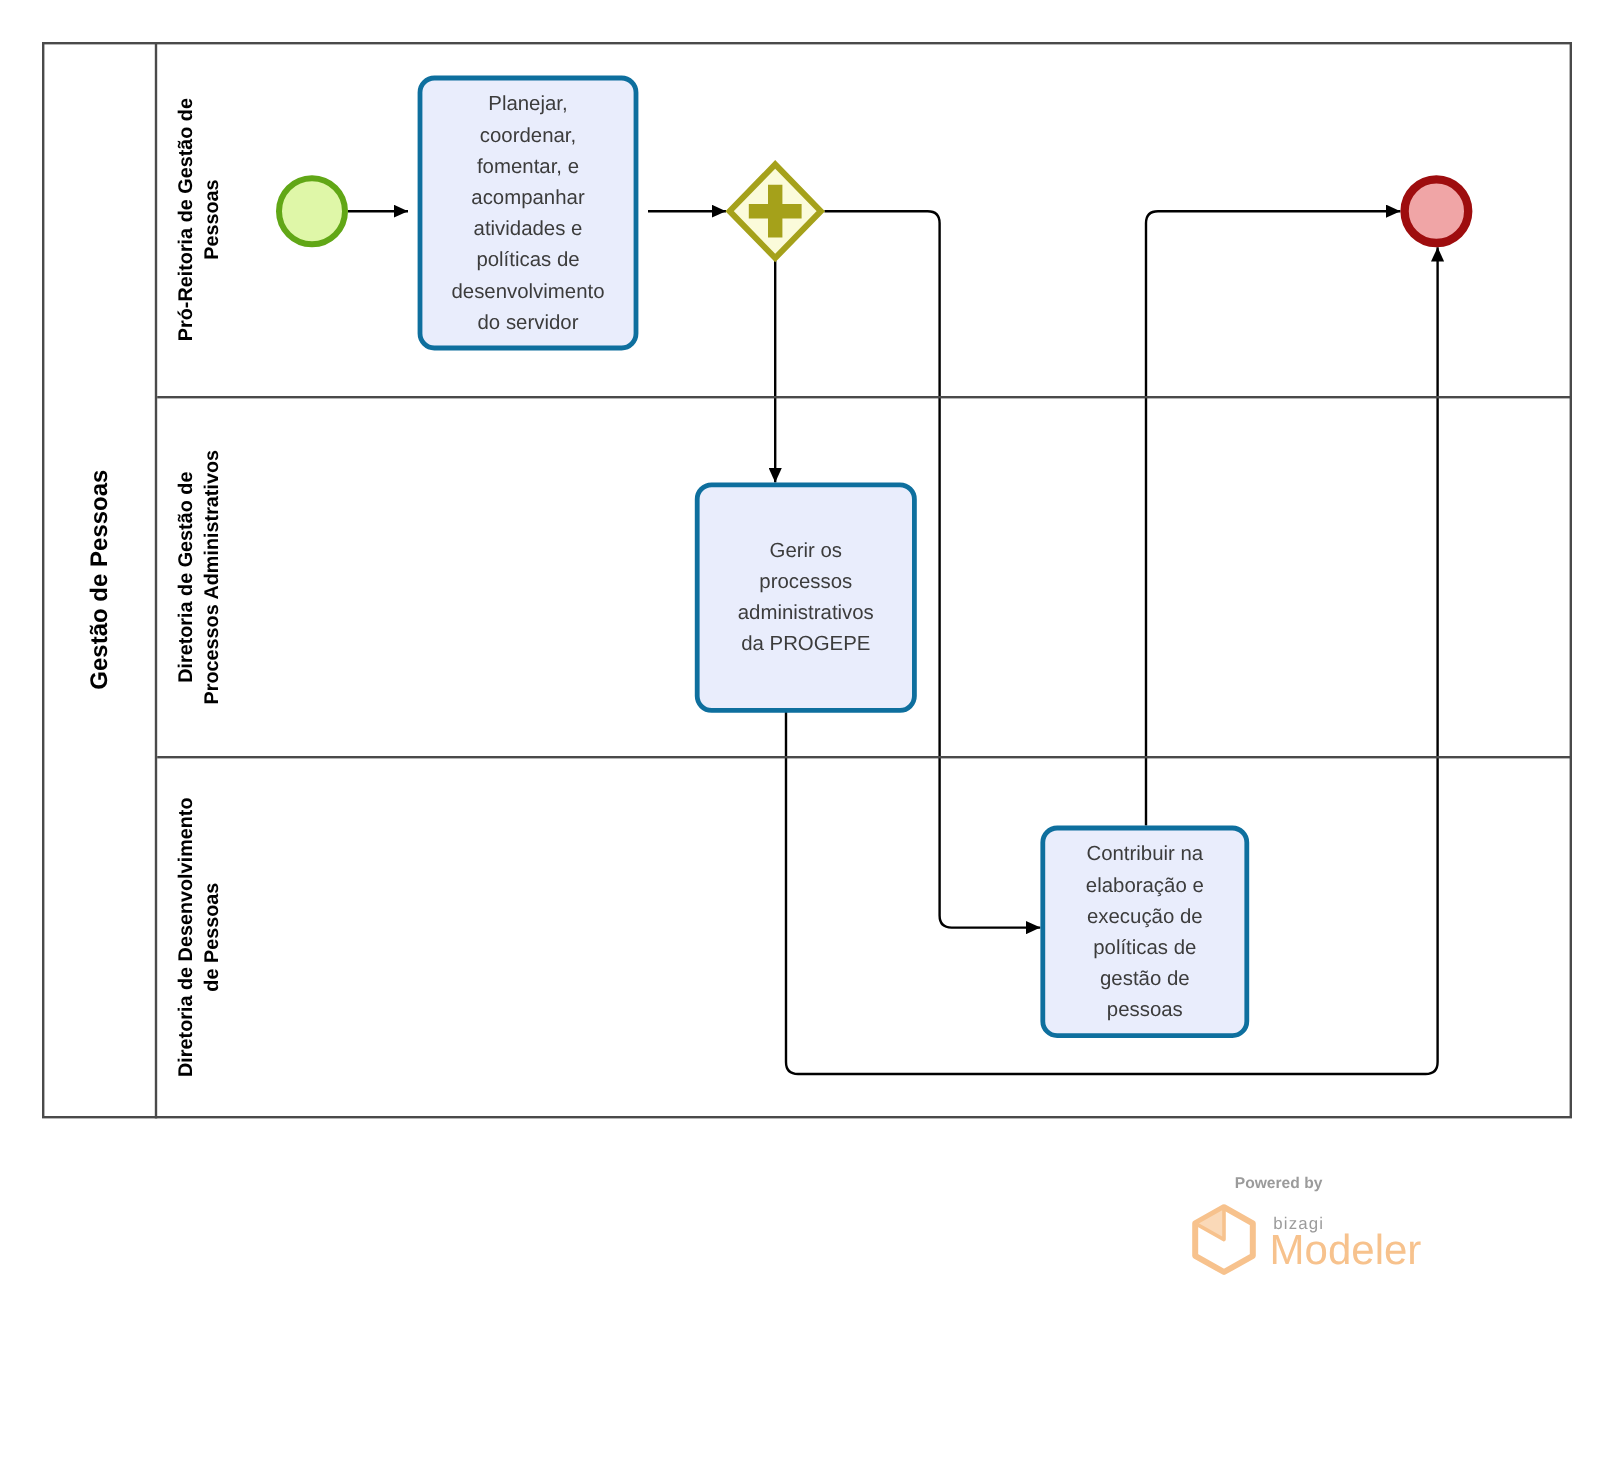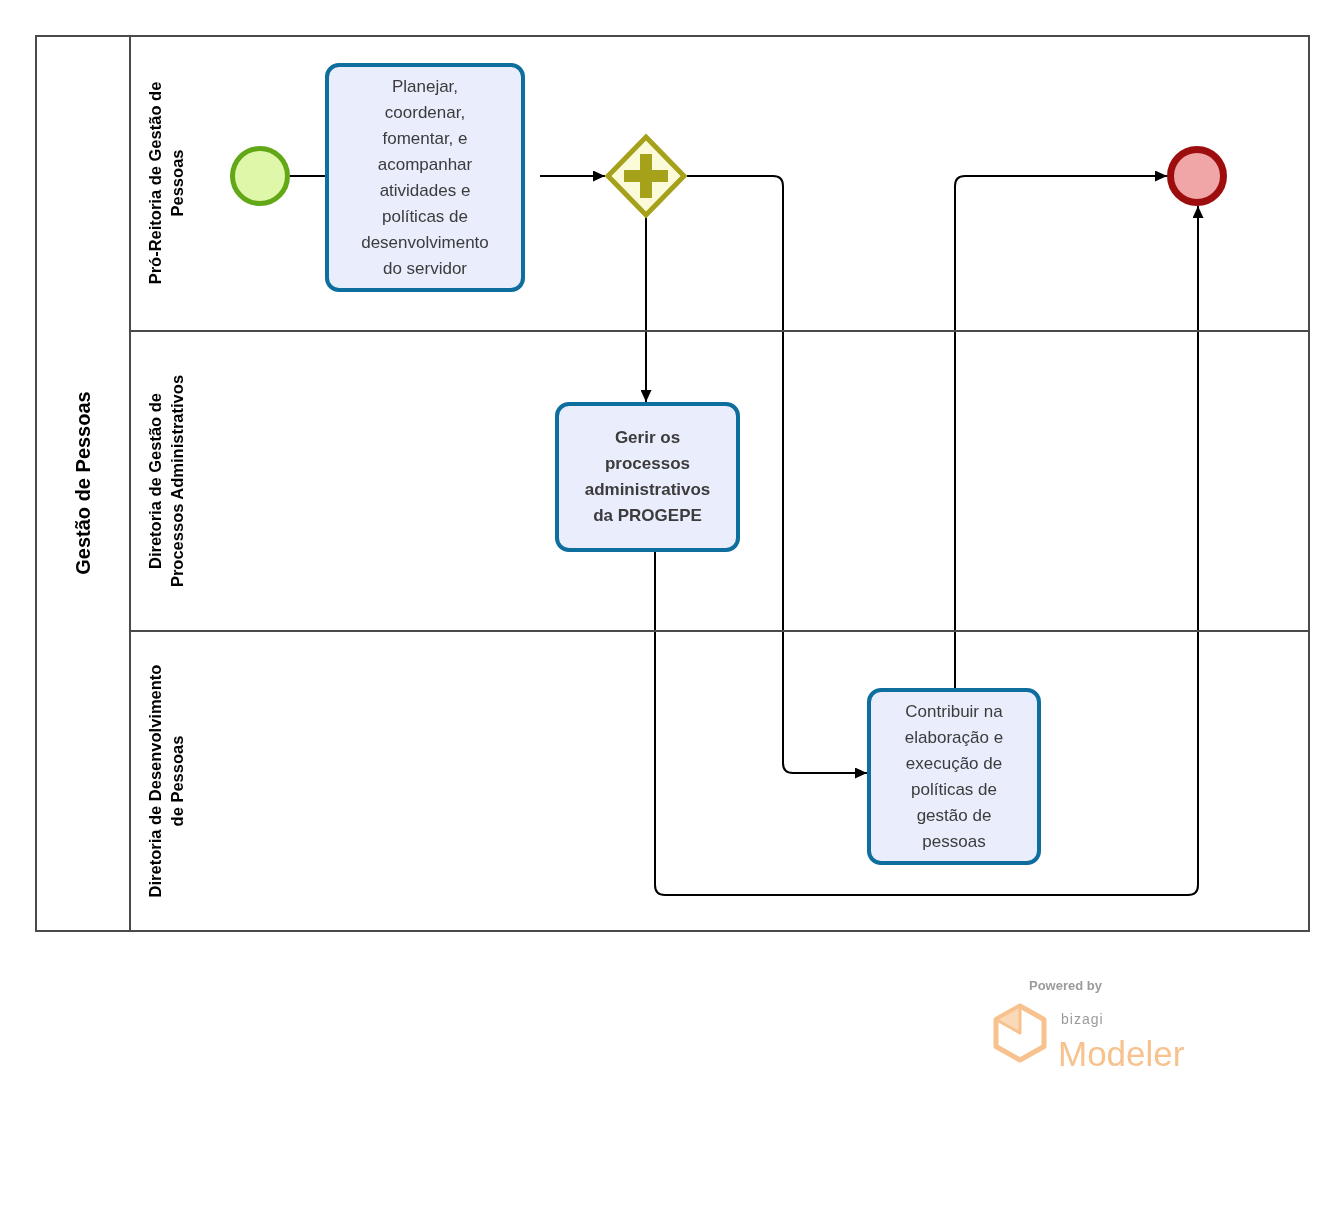--- a/index.html
+++ b/index.html
@@ -25,30 +25,30 @@
   .lane-label.l2{left:166px; top:481px; width:296px;}
   .lane-label.l3{left:166px; top:781px; width:296px;}
   
   .task{
     position:absolute; box-sizing:border-box;
     border:4px solid var(--task_border,#0e6f9e); border-radius:14px;
     background:var(--task_fill,#e9edfc); color:var(--task_text,#3c3c3c);
     display:flex; align-items:center; justify-content:center;
     text-align:center; white-space:pre-line; font-size:17px; line-height:26px;
   }
-  .task.t1{left:325px; top:63px;  width:200px; height:229px;}
-  .task.t2{left:555px; top:402px; width:185px; height:150px;font-weight:bold;}
+  .task.t1{left:348px; top:63px;  width:184px; height:229px;}
+  .task.t2{left:579px; top:402px; width:185px; height:192px;}
   .task.t3{left:867px; top:688px; width:174px; height:177px;}
   
   svg.layer{position:absolute; left:0; top:0;}
   .flow{stroke:var(--line,#000); stroke-width:2px; fill:none;}
   
   .powered-by{left:990px; top:978px; font-size:13px; font-weight:bold; color:var(--logo_gray,#9b9b9b);margin-left:39px;}
   .brand-bizagi{left:1061px; top:1011px; font-size:14px; color:var(--logo_gray,#9b9b9b); letter-spacing:1px;}
-  .brand-modeler{left:1058px; top:1022px; font-size:35px; color:var(--logo_orange,#f7c28d);margin-top:12px;}
+  .brand-modeler{left:1058px; top:1022px; font-size:35px; color:var(--logo_orange,#f7c28d);}
 </style>
 </head>
 <body>
 
 <div class="canvas">
 
   <svg class="layer" width="1342" height="1224" viewBox="0 0 1342 1224">
     <defs>
       <marker id="arrow" markerWidth="13" markerHeight="11" refX="12" refY="5.5" orient="auto" markerUnits="userSpaceOnUse">
         <path d="M0,0 L12,5.5 L0,11 Z" style="fill:var(--line,#000);"></path>

